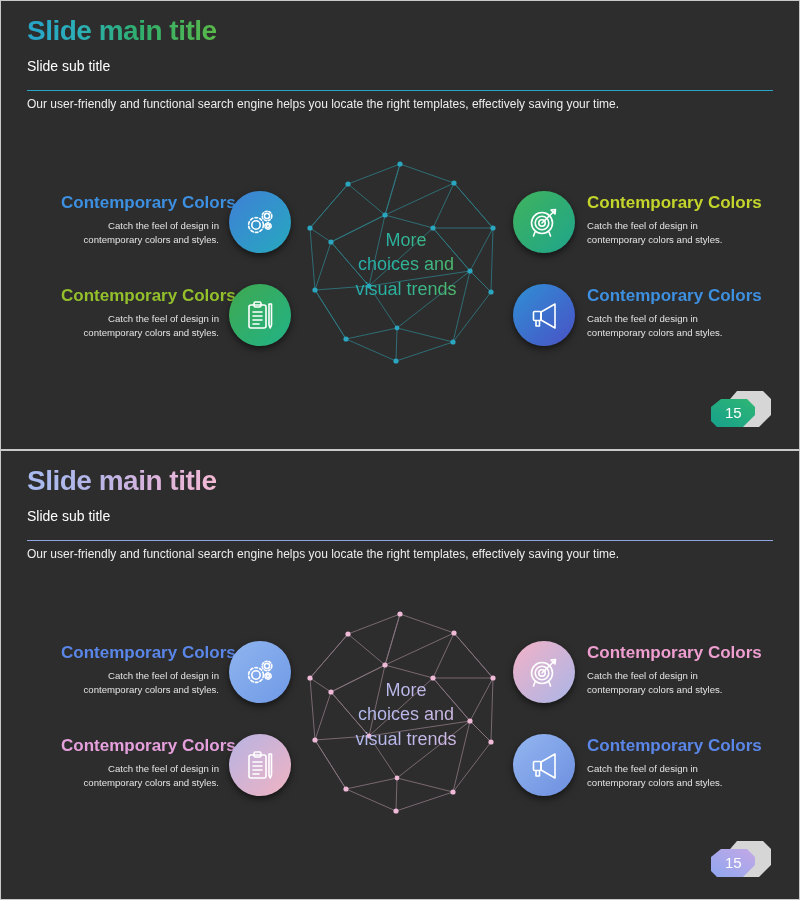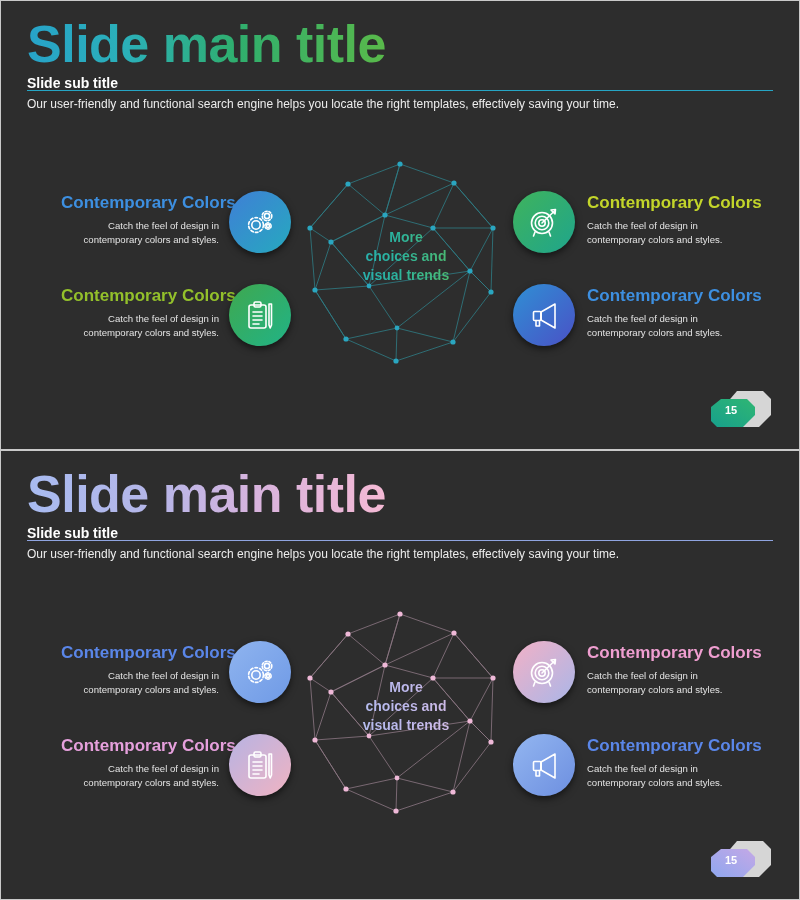--- a/index.html
+++ b/index.html
@@ -16,31 +16,31 @@
     width:800px; height:450px;
     background:#2d2d2d;
     border:1px solid #c9c9c9;
     overflow:hidden;
   }
   .slide + .slide { border-top:1px solid #c9c9c9; }
 
   
   .main-title {
     position:absolute; left:26px; top:14px;
-    font-size:52px; font-weight:bold; letter-spacing:-0.5px;
+    font-size:28px; font-weight:bold; letter-spacing:-0.5px;
     -webkit-background-clip:text; background-clip:text;
     -webkit-text-fill-color:transparent; color:transparent;
     line-height:1.15;
   }
   .s1 .main-title { background-image:linear-gradient(90deg,#27a3c9 0%,#2bb0b8 28%,#2fae6e 58%,#59b94a 100%); }
   .s2 .main-title { background-image:linear-gradient(90deg,#a8bbf0 0%,#b5b6e8 35%,#d9b3dd 65%,#f4b9d4 100%); }
 
   .sub-title {
-    position:absolute; left:26px; top:74px;
-    font-size:14px; font-weight:bold; color:#ffffff;
+    position:absolute; left:26px; top:57px;
+    font-size:14px; font-weight:normal; color:#ffffff;
   }
   .rule {
     position:absolute; left:26px; right:26px; top:89px;
     height:1px;
   }
   .s1 .rule { background:#26a5c4; }
   .s2 .rule { background:#8fa4e0; }
 
   .lead {
     position:absolute; left:26px; top:96px;
@@ -71,33 +71,33 @@
   .f-r2 { left:512px; top:283px; }
 
   .feature .circle svg { width:32px; height:32px; display:block; }
   .feature .circle svg * { stroke:#ffffff; fill:none; stroke-width:1.6; stroke-linejoin:round; stroke-linecap:round; }
 
   
   .poly { position:absolute; left:300px; top:155px; width:210px; height:215px; }
   .poly svg { position:absolute; inset:0; width:100%; height:100%; }
   .poly .ctext {
     position:absolute; left:0; right:0; top:72px;
-    text-align:center; font-size:14px; font-weight:bold; line-height:1.35;
+    text-align:center; font-size:18px; font-weight:normal; line-height:1.35;
     -webkit-background-clip:text; background-clip:text;
     -webkit-text-fill-color:transparent; color:transparent;
   }
   .s1 .poly .ctext { background-image:linear-gradient(90deg,#24a8c7 0%,#2bb39e 45%,#6fc13f 100%); }
   .s2 .poly .ctext { background-image:linear-gradient(90deg,#a9c1f2 0%,#bdb8ec 50%,#e7bede 100%); }
 
   
   .badge { position:absolute; right:26px; bottom:18px; width:62px; height:46px; }
   .badge svg { width:62px; height:46px; display:block; }
   .badge .num {
     position:absolute; left:14px; top:19px;
-    font-size:11px; font-weight:bold; color:#ffffff;
+    font-size:15px; font-weight:normal; color:#ffffff;
   }
 </style>
 </head>
 <body>
 
 <div class="deck">
 
   <section class="slide s1">
     <h1 class="main-title">Slide main title</h1>
     <h2 class="sub-title">Slide sub title</h2>

